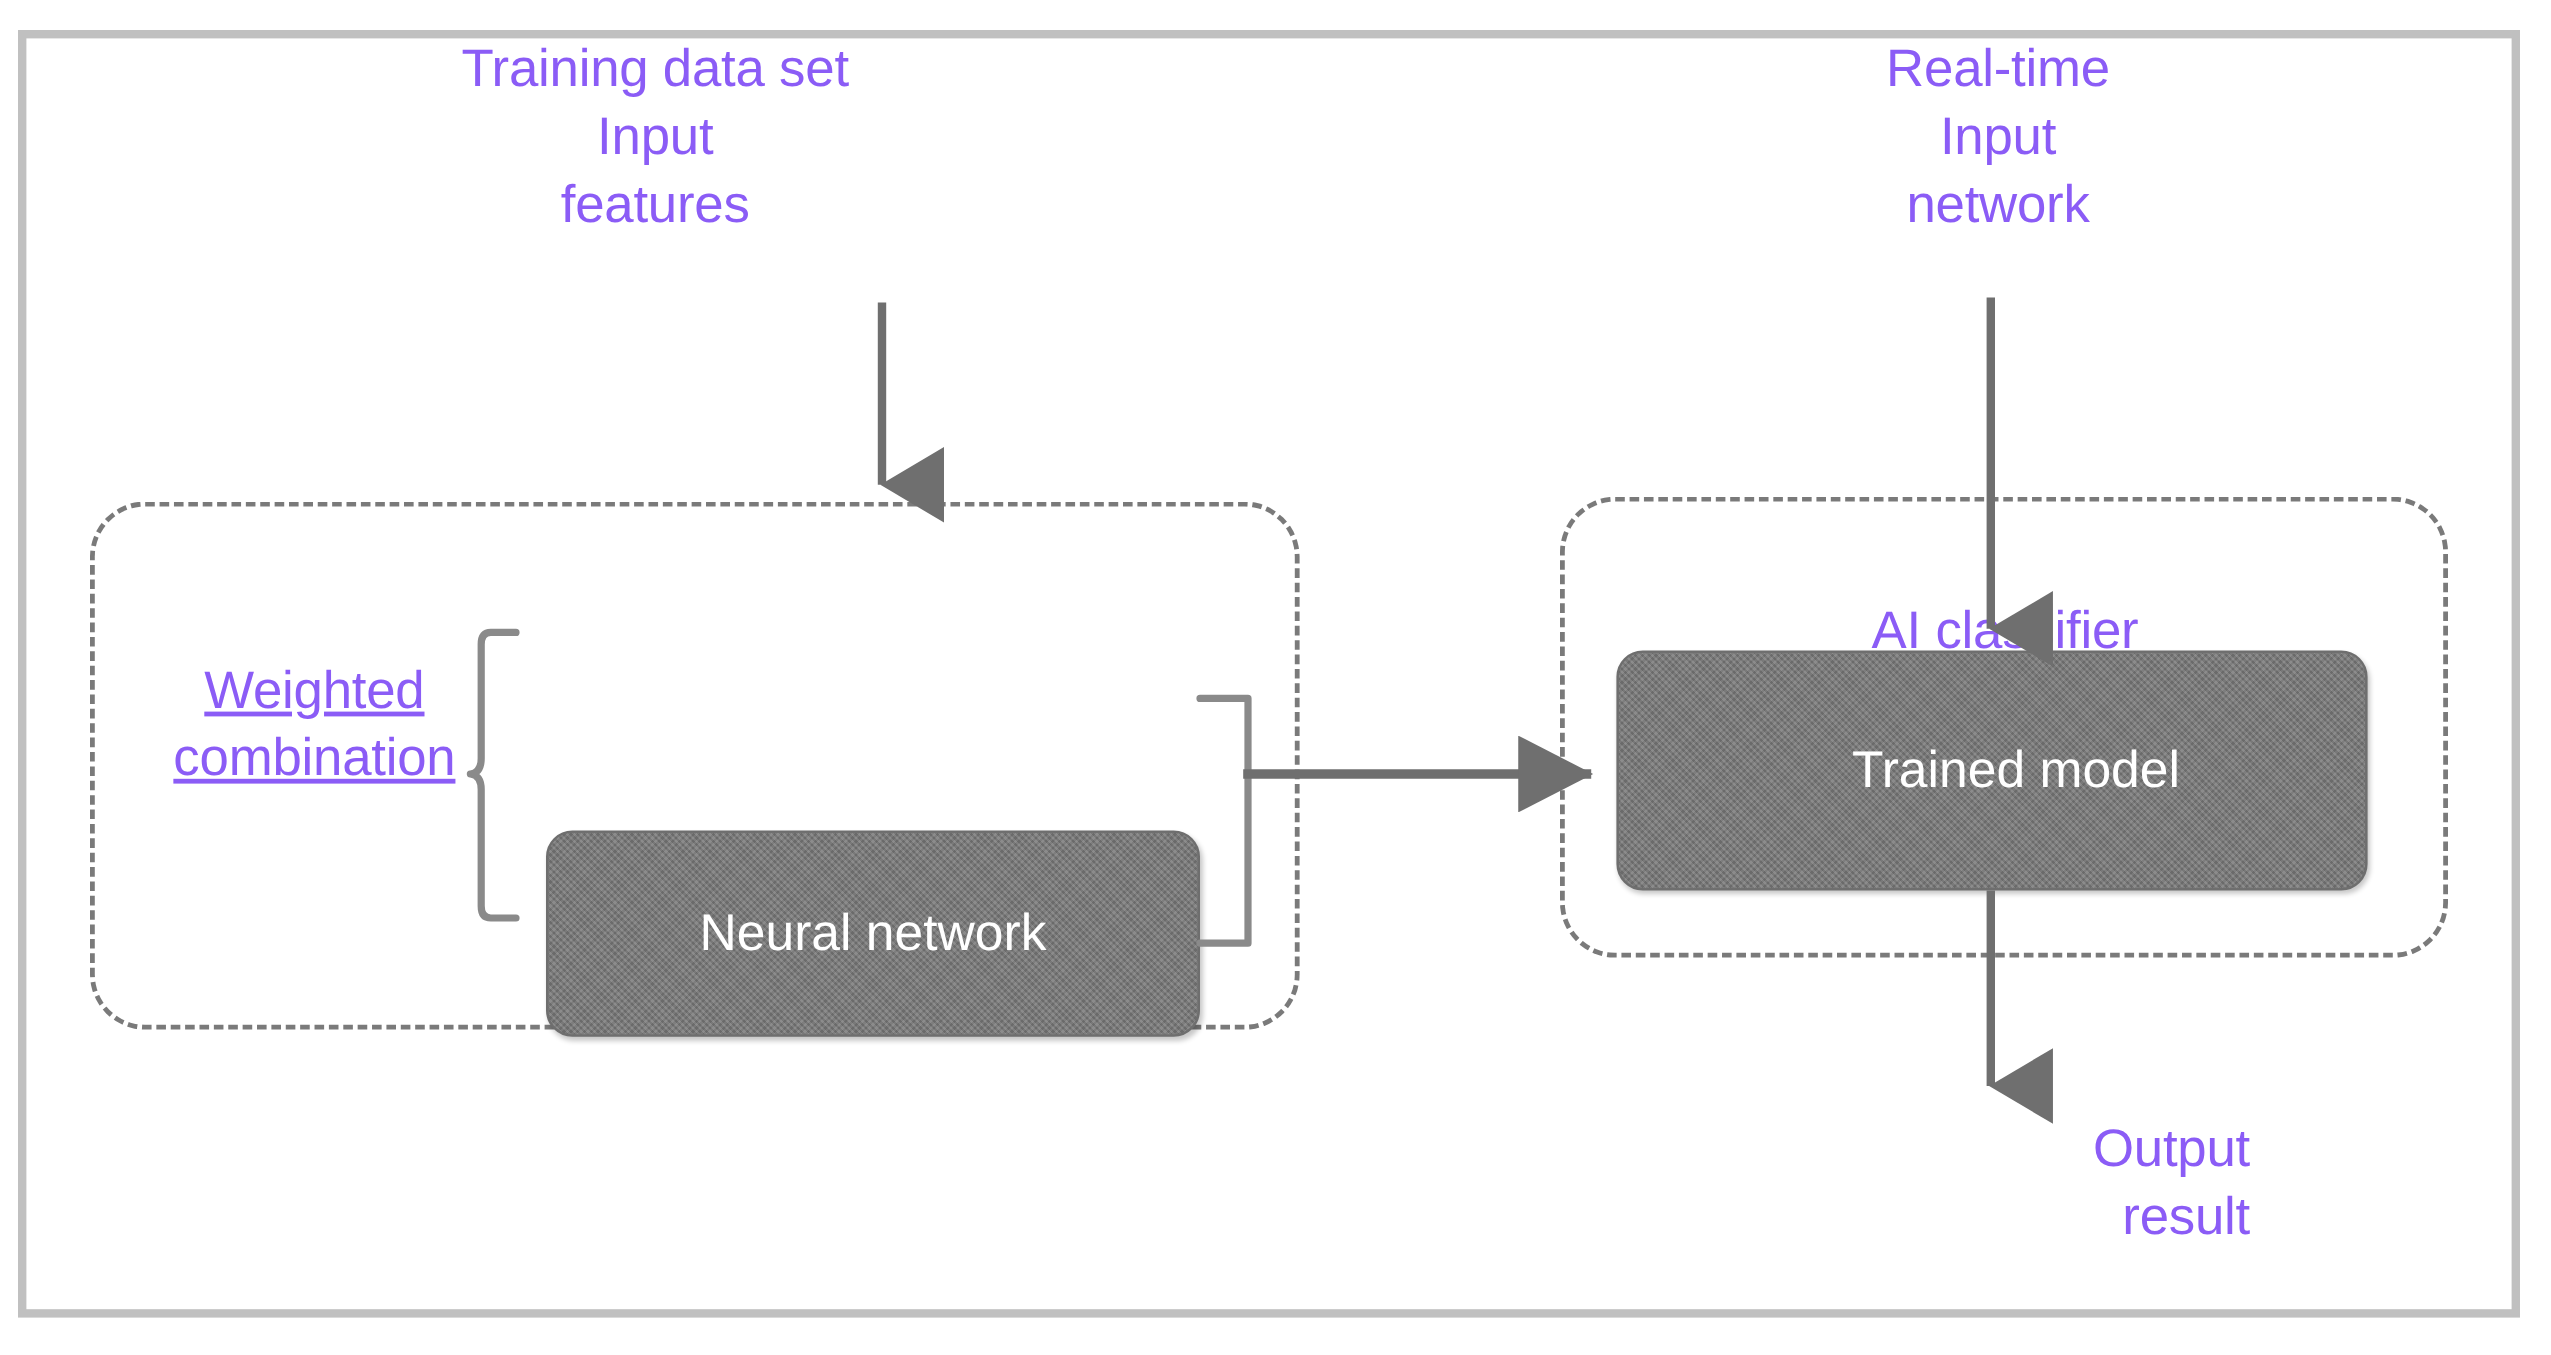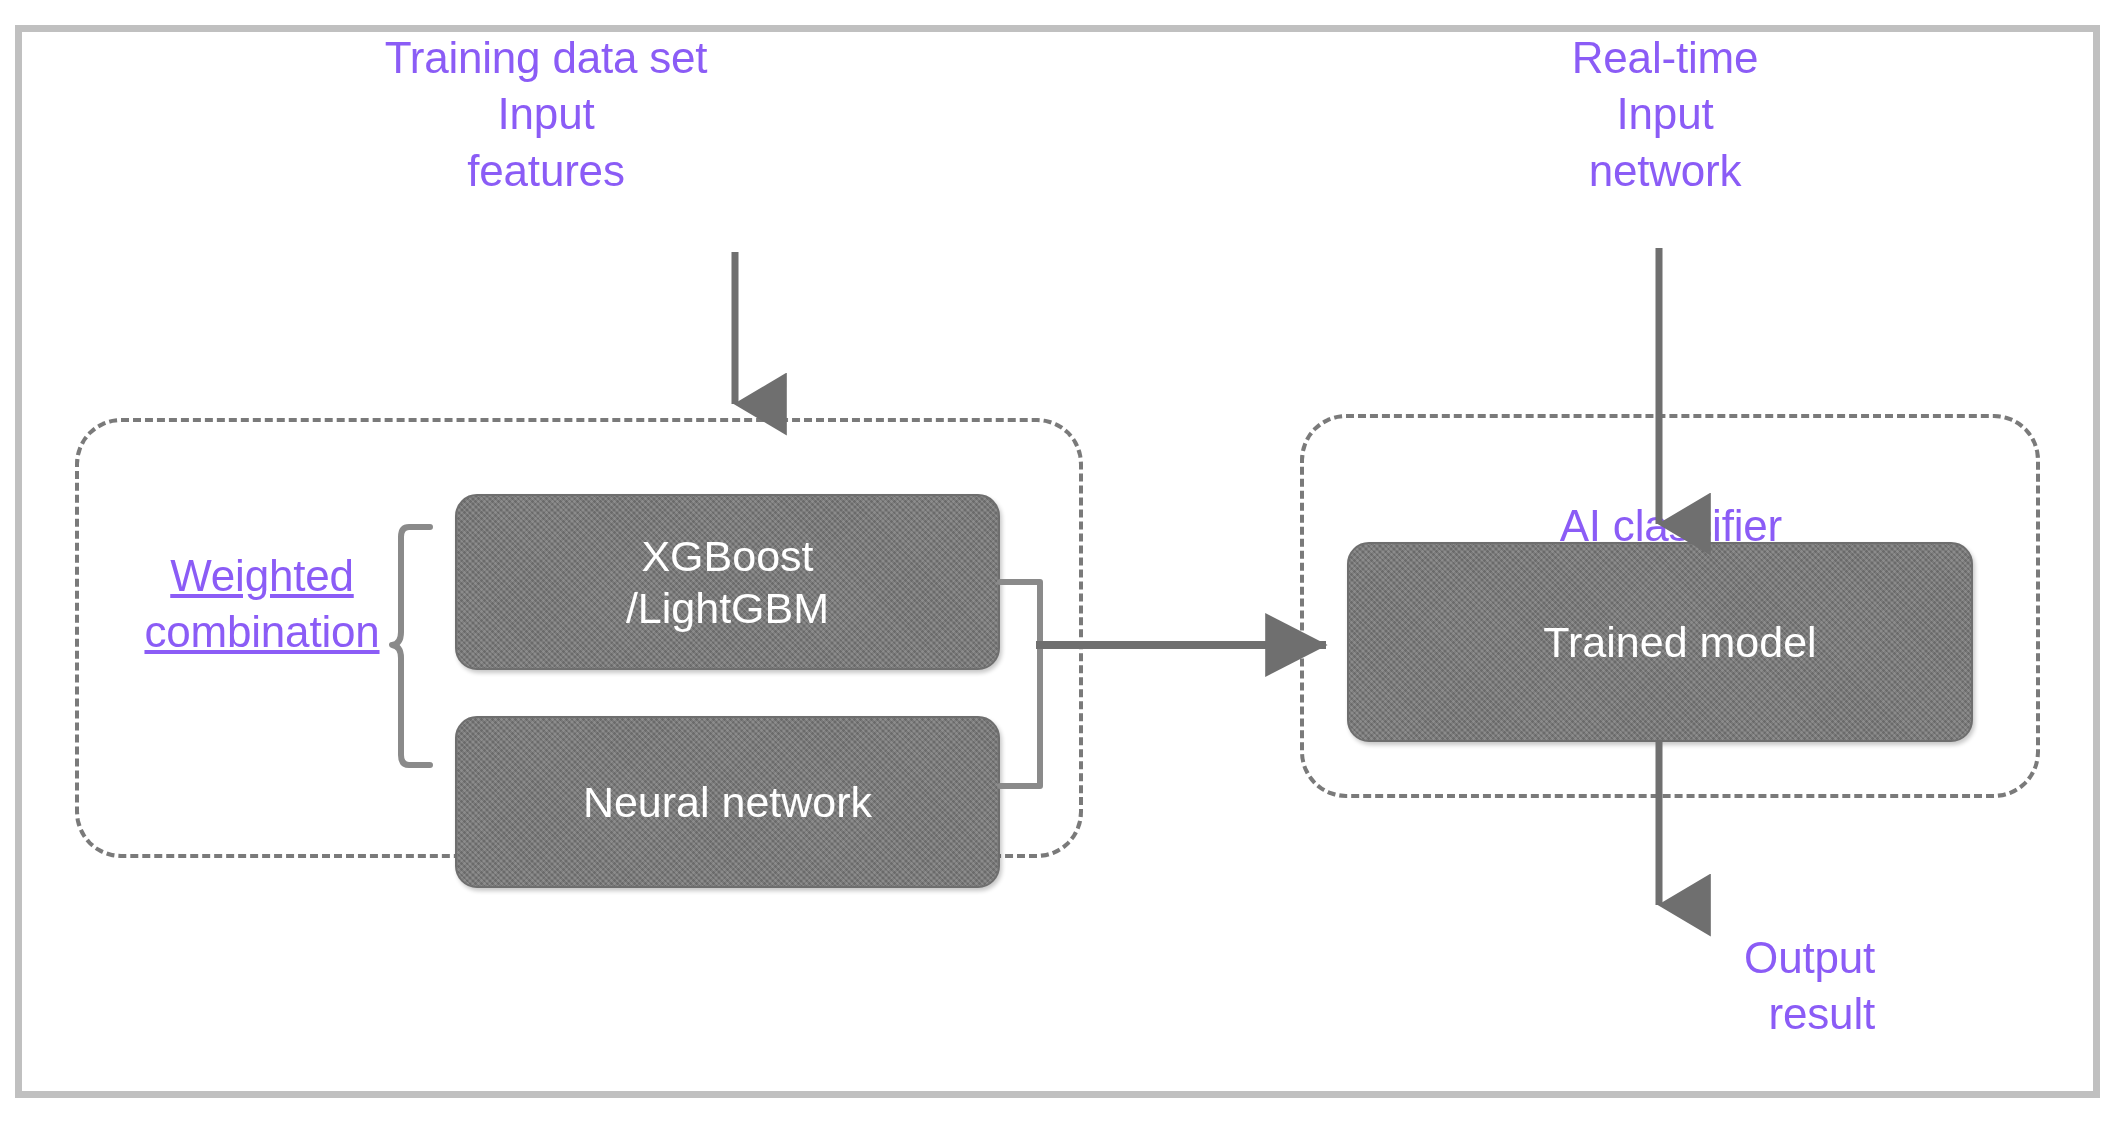--- a/index.html
+++ b/index.html
@@ -104,24 +104,22 @@
   <div class="dashed-box" style="left:1300px; top:414px; width:740px; height:384px;"></div>
 
   <div class="label label-left" style="left:112px; top:548px; width:300px; text-align:center;text-decoration:underline;">Weighted
 combination</div>
 
   <div class="label label-left" style="left:1362px; top:462px; width:420px; text-align:right;margin-top:36px;">AI classifier</div>
 
   <div class="label" style="left:1455px; top:930px; width:420px;text-align:right;">Output
 result</div>
 
-  <div class="grey-box" style="left:455px; top:494px; width:545px; height:176px;">XGBoost
-/LightGBM</div>
 
-  <div class="grey-box" style="left:455px; top:716px; width:545px; height:172px;">Neural network</div>
+  <div class="grey-box" style="left:455px; top:692px; width:545px; height:172px;">Neural network</div>
 
   <div class="grey-box" style="left:1347px; top:542px; width:626px; height:200px;padding-left:40px;">Trained model</div>
 
   <svg class="overlay" viewBox="0 0 2126 1129">
     <defs>
       <marker id="arrowhead-down" markerWidth="9" markerHeight="8" refX="4.5" refY="7.4" orient="auto" markerUnits="strokeWidth">
         <path d="M0,0 L4.5,7.6 L9,0 Z" fill="#6f6f6f"></path>
       </marker>
       <marker id="arrowhead-right" markerWidth="9" markerHeight="8" refX="7.6" refY="4" orient="auto" markerUnits="strokeWidth">
         <path d="M0,0 L7.8,4 L0,8 Z" fill="#6f6f6f"></path>

